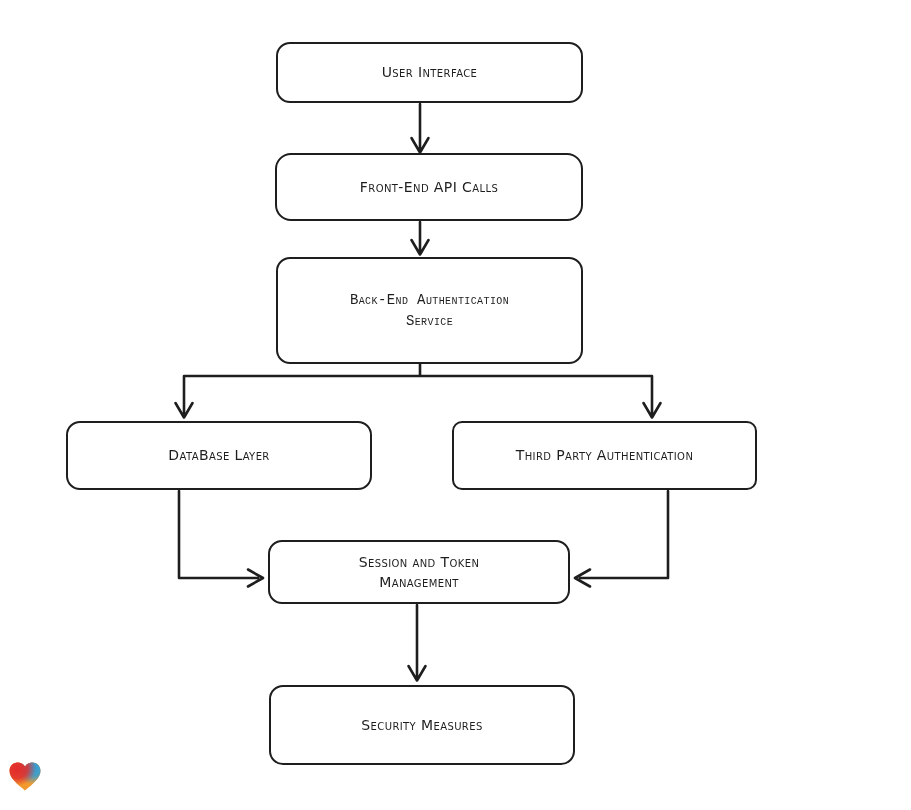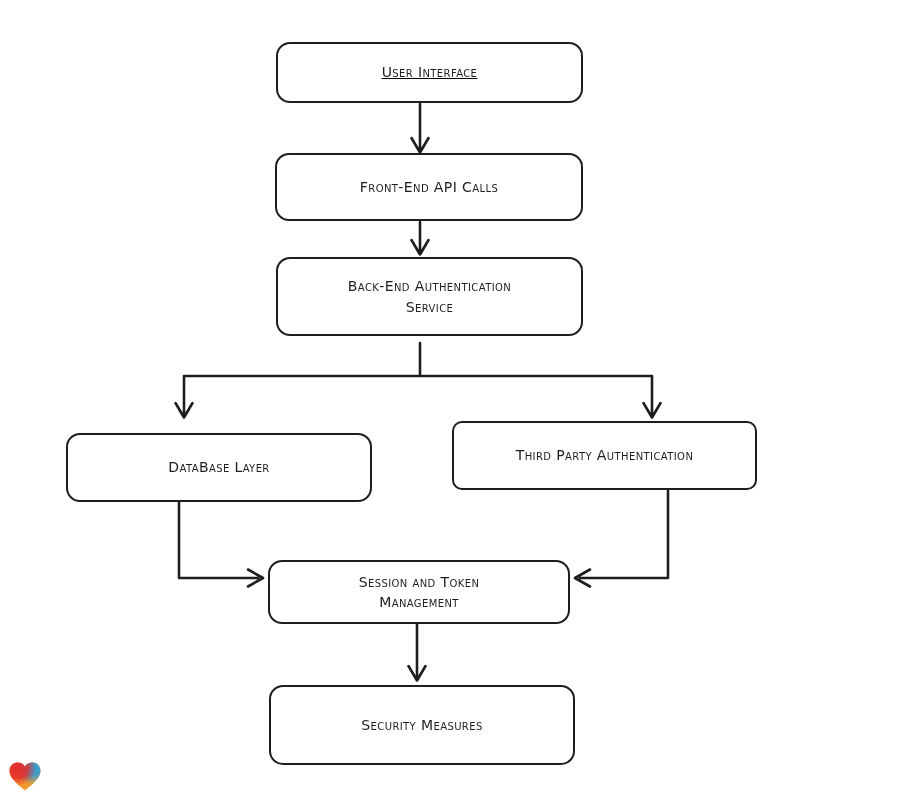--- a/index.html
+++ b/index.html
@@ -35,26 +35,26 @@
   .node-label {
     display: inline-block;
     font-size: 14px;
     line-height: 1.45;
     letter-spacing: 0.4px;
     color: #1e1e1e;
     font-variant: small-caps;
     white-space: pre-line;
   }
   
-  .n-ui       { left: 276px; top: 42px;  width: 307px; height: 61px; text-decoration: underline; }
-  .n-fe       { left: 275px; top: 153px; width: 308px; height: 68px; }
-  .n-be       { left: 276px; top: 257px; width: 307px; height: 79px; }
-  .n-db       { left: 66px;  top: 421px; width: 306px; height: 69px; margin-top: 12px; }
+  .n-ui       { left: 276px; top: 42px;  width: 307px; height: 61px; }
+  .n-fe       { left: 275px; top: 153px; width: 308px; height: 68px; border-radius: 16px; }
+  .n-be       { left: 276px; top: 257px; width: 307px; height: 107px; font-family: Liberation Mono, monospace; }
+  .n-db       { left: 66px;  top: 421px; width: 306px; height: 69px; }
   .n-tp       { left: 452px; top: 421px; width: 305px; height: 69px; border-radius: 10px; }
-  .n-session  { left: 268px; top: 560px; width: 302px; height: 64px; }
+  .n-session  { left: 268px; top: 540px; width: 302px; height: 64px; }
   .n-security { left: 269px; top: 685px; width: 306px; height: 80px; }
   .logo-heart {
     position: absolute;
     left: 8px;
     top: 761px;
     width: 34px;
     height: 32px;
   }
 </style>
 </head>

